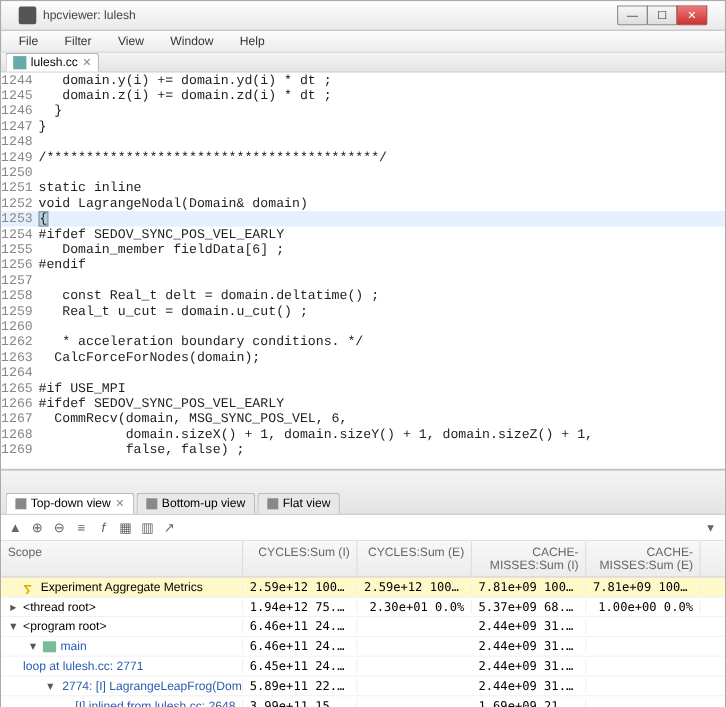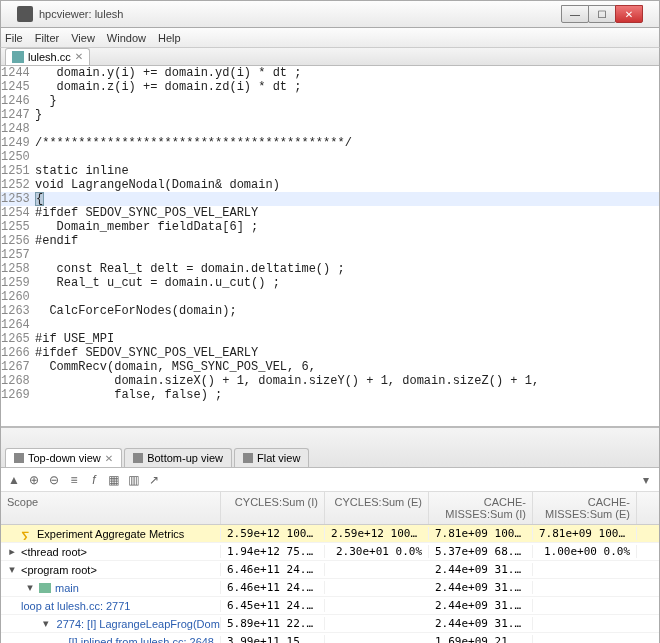--- a/index.html
+++ b/index.html
@@ -4,21 +4,21 @@
 <style>
   * { box-sizing: border-box; margin: 0; padding: 0; }
   body { width: 660px; height: 643px; font-family: "Segoe UI", Tahoma, sans-serif; font-size: 11px; background: #fff; overflow: hidden; }
   .titlebar { height: 28px; background: linear-gradient(#fdfdfd, #e9e9e9); border: 1px solid #aaa; display: flex; align-items: center; padding: 0 16px; }
   .app-icon { width: 16px; height: 16px; background: #555; margin-right: 6px; border-radius: 2px; }
   .title-text { flex: 1; color: #444; }
   .wbtns { display: flex; }
   .wbtn { width: 28px; height: 18px; border: 1px solid #888; background: linear-gradient(#f6f6f6,#ddd); margin-left: -1px; display: flex; align-items: center; justify-content: center; font-size: 10px; color: #333; border-radius: 0 0 2px 2px;}
   .wbtn.close { background: linear-gradient(#e77,#c33); color: #fff; border-color: #a33; }
   .menubar { height: 20px; background: linear-gradient(#fcfcfc,#ececec); border-left:1px solid #aaa; border-right:1px solid #aaa; border-bottom:1px solid #ccc; display:flex; align-items:center; padding:0 4px; gap:12px; color:#333; }
-  .menubar span { cursor: default; }
+  .menubar span { cursor: default; margin-left: 12px; }
   .client { border:1px solid #aaa; border-top:none; height: calc(643px - 28px - 20px); display:flex; flex-direction:column; }
   .file-tabs { height: 22px; background: linear-gradient(#f4f4f4,#e4e4e4); border-bottom:1px solid #bbb; display:flex; align-items:flex-end; padding-left:4px; }
   .file-tab { background:#fff; border:1px solid #bbb; border-bottom:none; padding:2px 6px; border-radius:3px 3px 0 0; display:flex; align-items:flex-start; gap:4px; font-size:11px;}
   .file-tab .ficon { width:12px; height:12px; background:#6aa; }
   .file-tab .xbtn { color:#888; font-size:10px; }
   .code-area { flex: 0 0 360px; background:#fff; overflow:auto; font-family: Consolas, "Courier New", monospace; font-size:12px; color:#222; position:relative;}
   .code-line { display:flex; white-space:pre; }
   .gutter { width:34px; text-align:right; color:#888; padding-right:6px; user-select:none;}
   .code-text { flex:1; }
   .hl-line { background:#e6efff; }
@@ -95,20 +95,21 @@
       <div class="code-line"><span class="gutter">1251</span><span class="code-text">static inline</span></div>
       <div class="code-line"><span class="gutter">1252</span><span class="code-text">void LagrangeNodal(Domain&amp; domain)</span></div>
       <div class="code-line hl-line"><span class="gutter">1253</span><span class="code-text"><span class="hl-char">{</span></span></div>
       <div class="code-line"><span class="gutter">1254</span><span class="code-text">#ifdef SEDOV_SYNC_POS_VEL_EARLY</span></div>
       <div class="code-line"><span class="gutter">1255</span><span class="code-text">   Domain_member fieldData[6] ;</span></div>
       <div class="code-line"><span class="gutter">1256</span><span class="code-text">#endif</span></div>
       <div class="code-line"><span class="gutter">1257</span><span class="code-text"></span></div>
       <div class="code-line"><span class="gutter">1258</span><span class="code-text">   const Real_t delt = domain.deltatime() ;</span></div>
       <div class="code-line"><span class="gutter">1259</span><span class="code-text">   Real_t u_cut = domain.u_cut() ;</span></div>
       <div class="code-line"><span class="gutter">1260</span><span class="code-text"></span></div>
+      <div class="code-line"><span class="gutter">1262</span><span class="code-text">   * acceleration boundary conditions. */</span></div>
       <div class="code-line"><span class="gutter">1263</span><span class="code-text">  CalcForceForNodes(domain);</span></div>
       <div class="code-line"><span class="gutter">1264</span><span class="code-text"></span></div>
       <div class="code-line"><span class="gutter">1265</span><span class="code-text">#if USE_MPI</span></div>
       <div class="code-line"><span class="gutter">1266</span><span class="code-text">#ifdef SEDOV_SYNC_POS_VEL_EARLY</span></div>
       <div class="code-line"><span class="gutter">1267</span><span class="code-text">  CommRecv(domain, MSG_SYNC_POS_VEL, 6,</span></div>
       <div class="code-line"><span class="gutter">1268</span><span class="code-text">           domain.sizeX() + 1, domain.sizeY() + 1, domain.sizeZ() + 1,</span></div>
       <div class="code-line"><span class="gutter">1269</span><span class="code-text">           false, false) ;</span></div>
     </div>
 
   <div class="splitter"></div>

